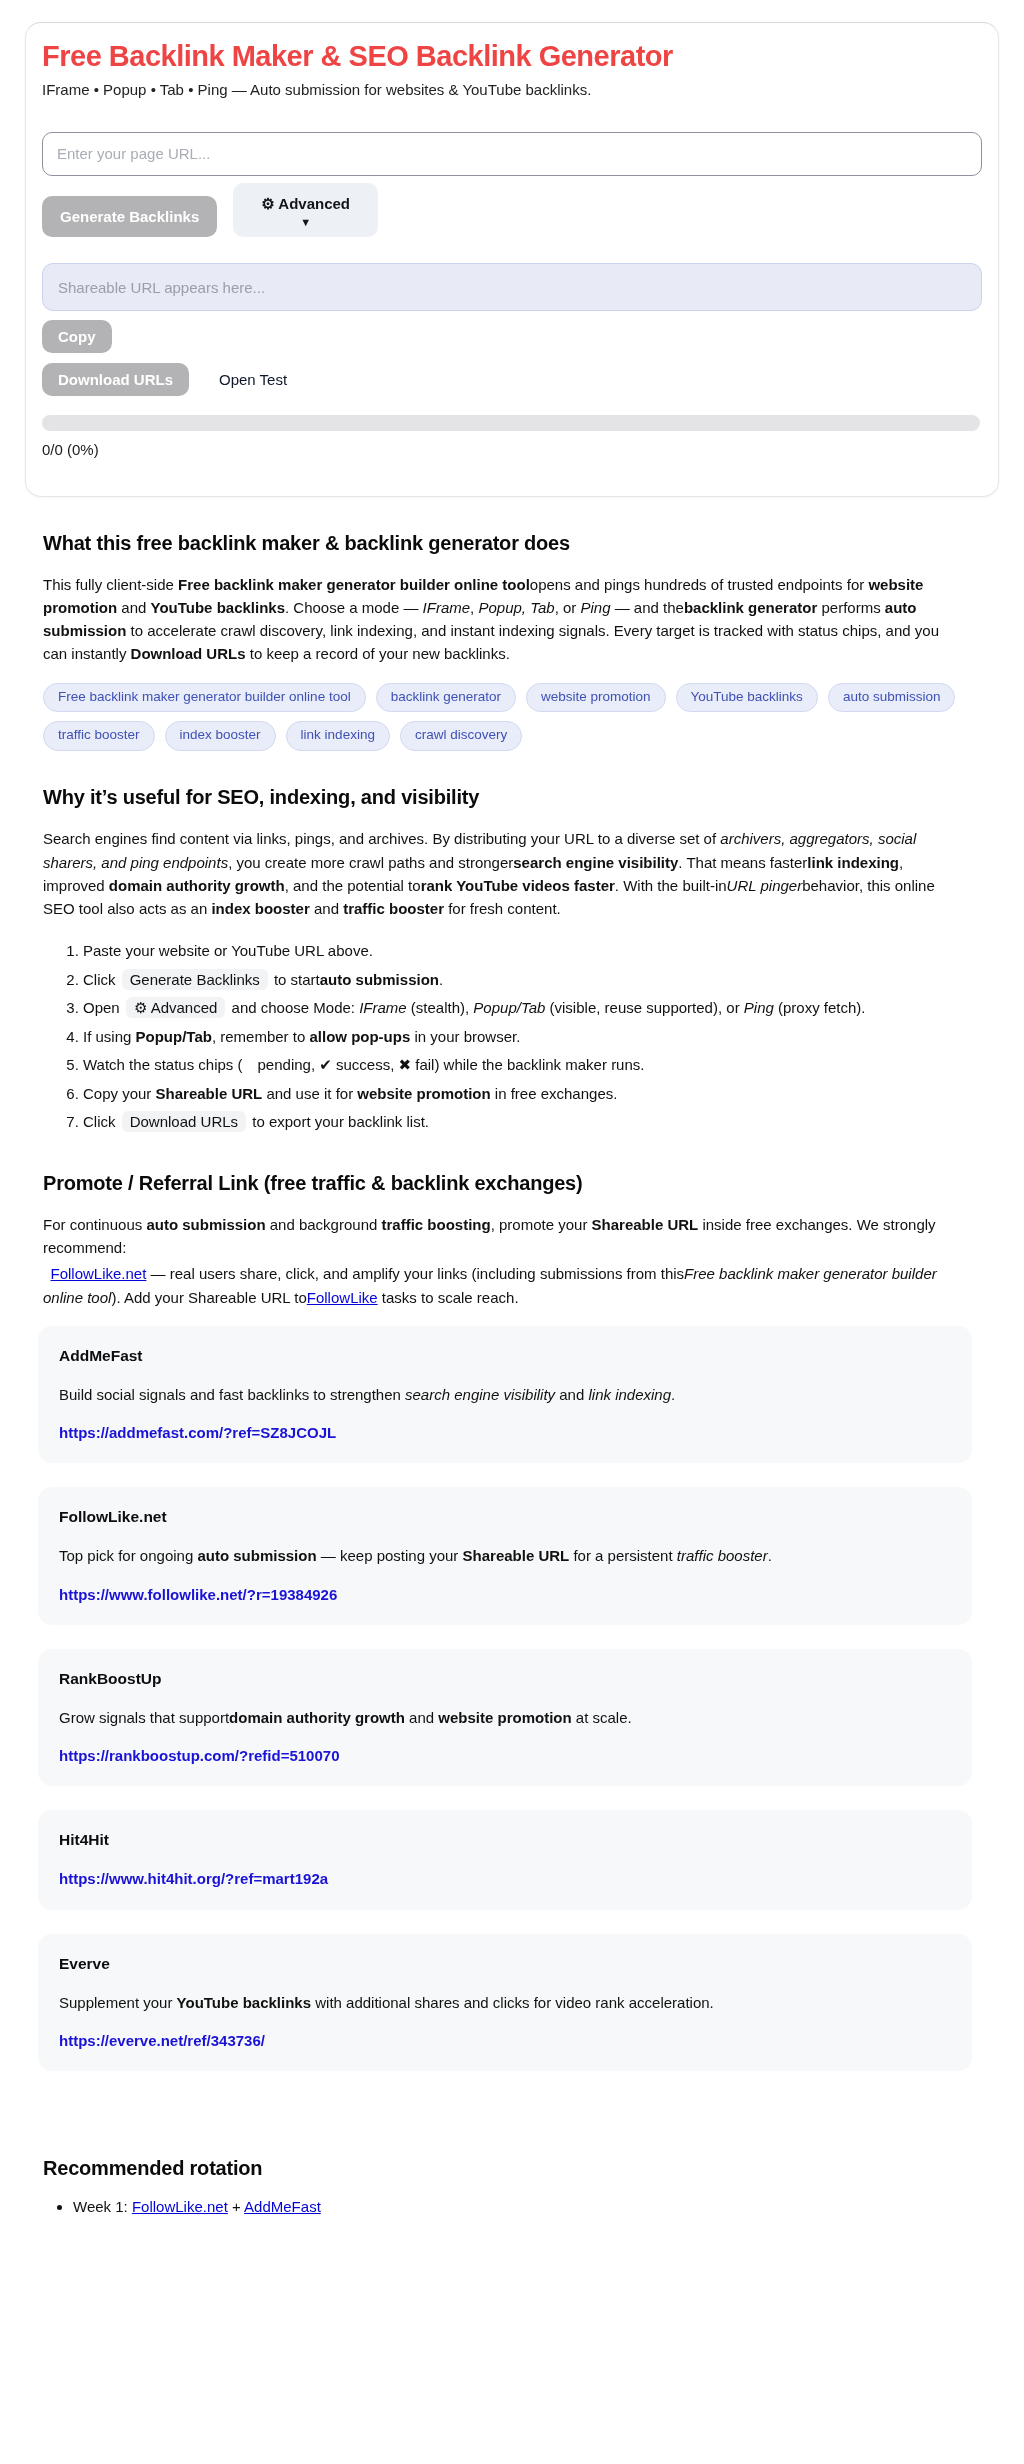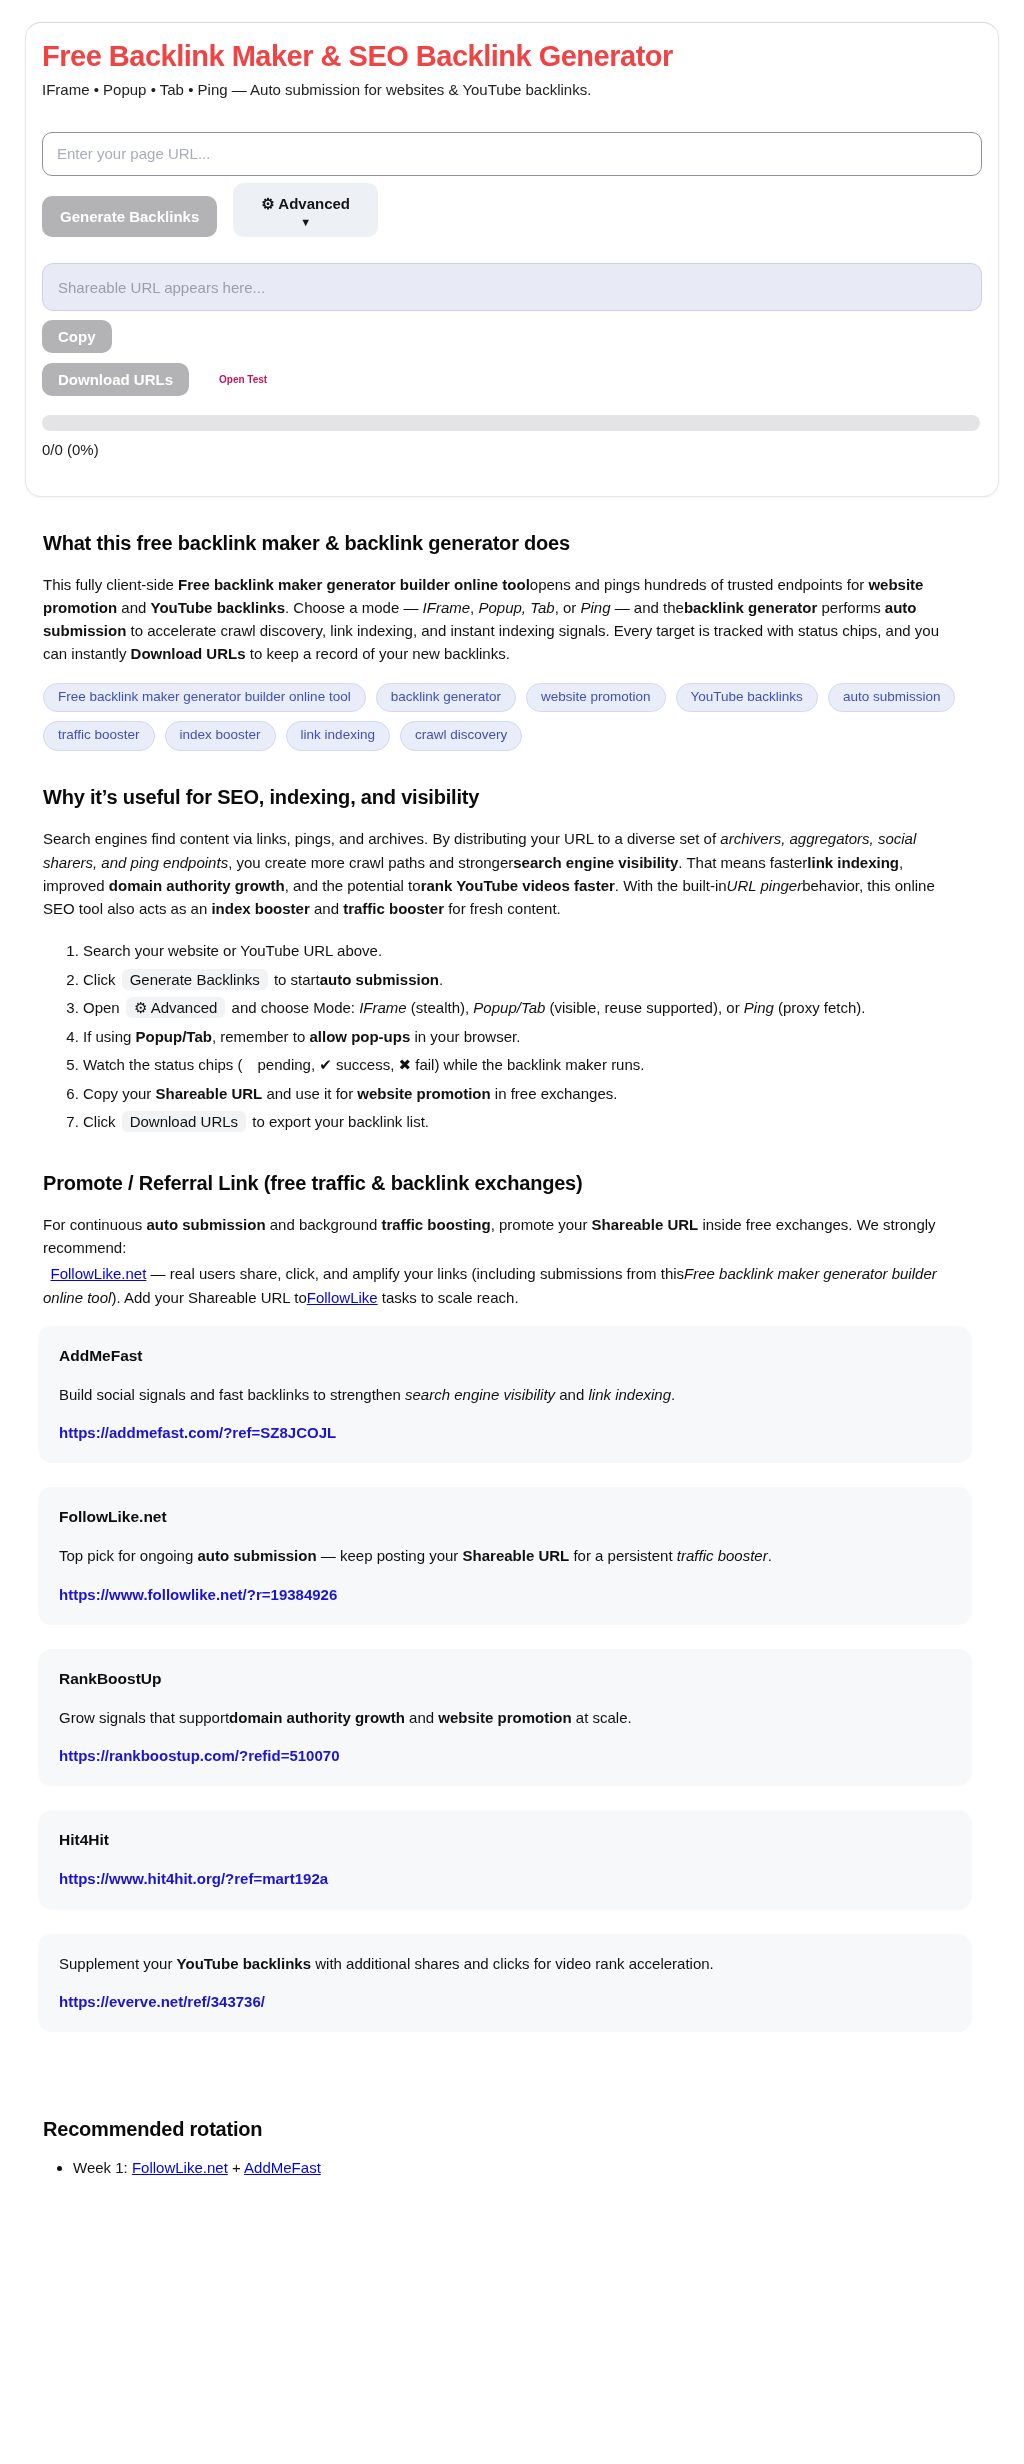--- a/index.html
+++ b/index.html
@@ -40,21 +40,21 @@
   .advanced .caret{display:block;font-size:11px;line-height:1.4;color:#13151a;}
   .share-input{
     display:block;width:100%;box-sizing:border-box;height:48px;
     background:#e8eaf6;border:1px solid #ccd2ee;border-radius:11px;
     padding:0 15px;font-family:inherit;font-size:15px;color:#9aa0a8;outline:none;
     margin:0 0 9px 0;
   }
   .share-input::placeholder{color:#9aa0a8;}
   .copy-wrap{margin:0 0 10px 0;}
   .dl-row{display:flex;align-items:center;gap:30px;margin:0 0 19px 0;}
-  .open-test{color:#be185d;font-weight:bold;text-decoration:none;font-size:10px;cursor:pointer;}
+  .open-test{color:#0f172a;font-weight:normal;text-decoration:none;font-size:15px;cursor:pointer;}
   .progress{height:16px;background:#e4e4e7;border-radius:9px;margin:0 2px 7px 0;}
   .counter{font-size:15px;color:#1a1a1a;}
   
   article{margin:0 58px 0 43px;}
   h2{font-size:20px;line-height:1.25;margin:34px 0 17px 0;letter-spacing:-.2px;color:#0b0b0e;}
   h2.rotation-h{margin-top:85px;}
   p{margin:0 0 17px 0;}
   .b{font-weight:bold;}
   .i{font-style:italic;}
   .kbd{background:#f1f3f5;border-radius:6px;padding:2px 8px;margin:0 2px;white-space:nowrap;}
@@ -126,21 +126,21 @@
     <span class="chip">traffic booster</span>
     <span class="chip">index booster</span>
     <span class="chip">link indexing</span>
     <span class="chip">crawl discovery</span>
   </div>
 
   <h2>Why it’s useful for SEO, indexing, and visibility</h2>
   <p><span>Search engines find content via links, pings, and archives. By distributing your URL to a diverse set of </span><span class="i">archivers, aggregators, social sharers, and ping endpoints</span><span>, you create more crawl paths and stronger</span><span class="b">search engine visibility</span><span>. That means faster</span><span class="b">link indexing</span><span>, improved </span><span class="b">domain authority growth</span><span>, and the potential to</span><span class="b">rank YouTube videos faster</span><span>. With the built-in</span><span class="i">URL pinger</span><span>behavior, this online SEO tool also acts as an </span><span class="b">index booster</span><span> and </span><span class="b">traffic booster</span><span> for fresh content.</span></p>
 
   <ol class="howto">
-    <li><span>Search your website or YouTube URL above.</span></li>
+    <li><span>Paste your website or YouTube URL above.</span></li>
     <li><span>Click </span><span class="kbd">Generate Backlinks</span><span> to start</span><span class="b">auto submission</span><span>.</span></li>
     <li><span>Open </span><span class="kbd">⚙ Advanced</span><span> and choose Mode: </span><span class="i">IFrame</span><span> (stealth), </span><span class="i">Popup/Tab</span><span> (visible, reuse supported), or </span><span class="i">Ping</span><span> (proxy fetch).</span></li>
     <li><span>If using </span><span class="b">Popup/Tab</span><span>, remember to </span><span class="b">allow pop-ups</span><span> in your browser.</span></li>
     <li><span>Watch the status chips ( pending, ✔ success, ✖ fail) while the backlink maker runs.</span></li>
     <li><span>Copy your </span><span class="b">Shareable URL</span><span> and use it for </span><span class="b">website promotion</span><span> in free exchanges.</span></li>
     <li><span>Click </span><span class="kbd">Download URLs</span><span> to export your backlink list.</span></li>
   </ol>
 
   <h2>Promote / Referral Link (free traffic &amp; backlink exchanges)</h2>
   <p><span>For continuous </span><span class="b">auto submission</span><span> and background </span><span class="b">traffic boosting</span><span>, promote your </span><span class="b">Shareable URL</span><span> inside free exchanges. We strongly recommend:</span></p>
@@ -164,20 +164,21 @@
     <p><span>Grow signals that support</span><span class="b">domain authority growth</span><span> and </span><span class="b">website promotion</span><span> at scale.</span></p>
     <a class="ref-link">https://rankboostup.com/?refid=510070</a>
   </div>
 
   <div class="ref-card">
     <h3>Hit4Hit</h3>
     <a class="ref-link">https://www.hit4hit.org/?ref=mart192a</a>
   </div>
 
   <div class="ref-card">
+    <h3>Everve</h3>
     <p><span>Supplement your </span><span class="b">YouTube backlinks</span><span> with additional shares and clicks for video rank acceleration.</span></p>
     <a class="ref-link">https://everve.net/ref/343736/</a>
   </div>
 
   <h2 class="rotation-h">Recommended rotation</h2>
   <ul class="rotation">
     <li><span>Week 1: </span><a class="ulink">FollowLike.net</a><span> + </span><a class="ulink">AddMeFast</a></li>
 
   </ul>
 

